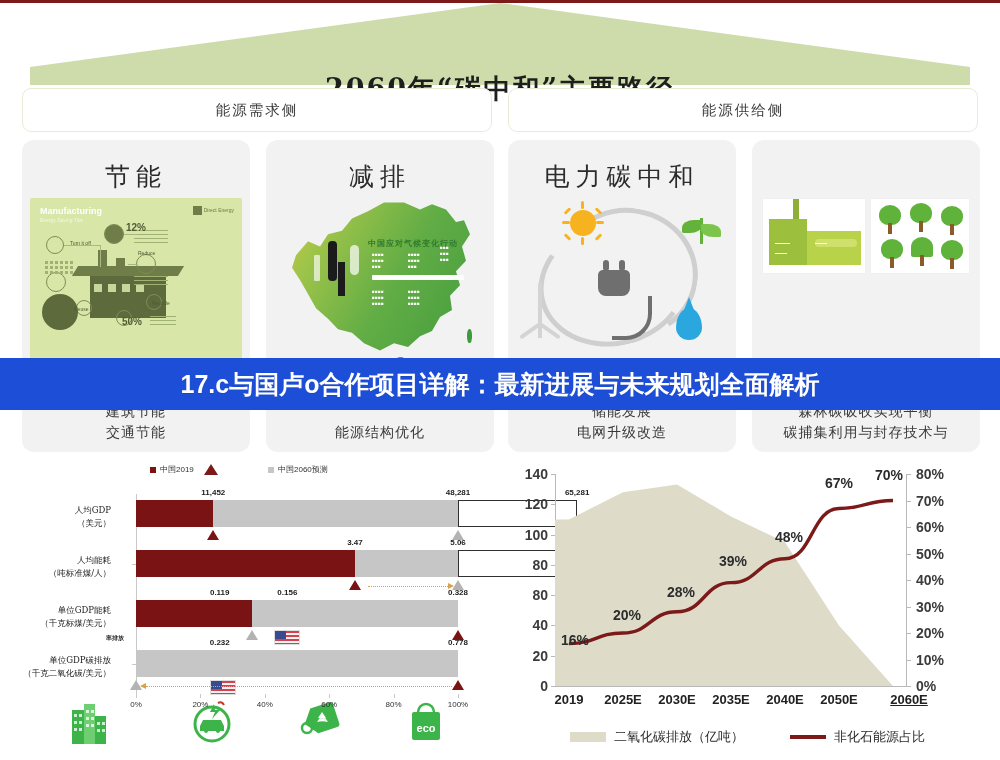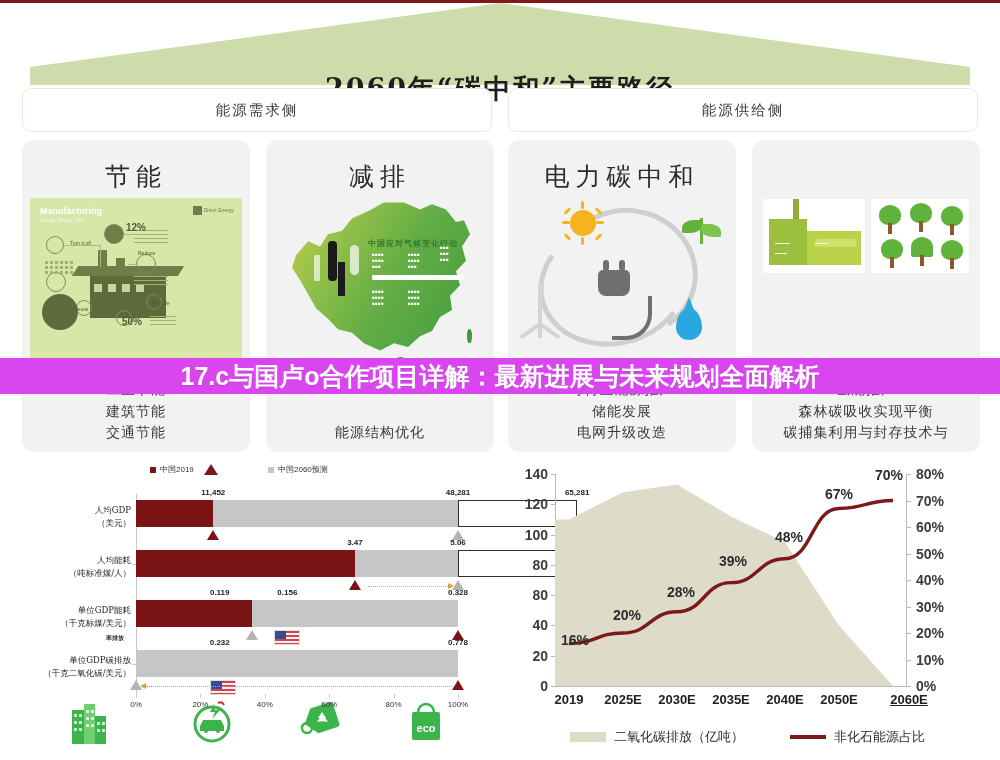--- a/index.html
+++ b/index.html
@@ -107,38 +107,38 @@
   .treeimg{ position:absolute; top:58px; right:10px; width:100px; height:76px; background:#fff; border:1px solid #f0f0f0;}
   .tree { position:absolute; width:26px; height:30px; }
   .tree .crown{ position:absolute; left:2px; top:0; width:22px; height:20px; background:#5fb23a; border-radius:50% 50% 44% 44%;}
   .tree .trunk{ position:absolute; left:11px; top:18px; width:4px; height:11px; background:#8a5a2b;}
 
   
   .iconstrip { position:absolute; bottom:10px; left:0; right:0; height:54px; }
   .gicon { position:absolute; }
 
   
-  .banner { position:absolute; top:358px; left:0; width:1000px; height:36px;
-     background:#d946ef; display:flex; align-items:center; justify-content:center; z-index:40; }
+  .banner { position:absolute; top:358px; left:0; width:1000px; height:52px;
+     background:#1d4ed8; display:flex; align-items:center; justify-content:center; z-index:40; }
   .banner span { font-size:25px; font-weight:700; color:#ffffff; letter-spacing:0px;
      text-shadow:0 1px 0 rgba(0,0,0,.08); white-space:nowrap; }
 
   
   .chartL { position:absolute; left:18px; top:458px; width:480px; height:290px; }
   .chartR { position:absolute; left:505px; top:458px; width:485px; height:290px; }
 
   .legendL { position:absolute; top:4px; left:0; width:100%; height:18px; }
   .lg-item { position:absolute; display:flex; align-items:center; gap:4px; font-size:8px; color:#333; }
   .sq { width:6px; height:6px; display:inline-block; }
   .tri-s { width:0;height:0;border-left:7px solid transparent;border-right:7px solid transparent;border-bottom:11px solid #7c1a1a;}
 
   .plotL { position:absolute; left:118px; top:36px; width:322px; height:200px; }
   .axisline { position:absolute; left:0; top:0; width:1px; height:200px; background:#c9c9c9; }
   .tickmark { position:absolute; width:4px; height:1px; background:#c9c9c9; left:-4px; }
-  .rowlbl { position:absolute; right:100%; margin-right:5px; text-align:right; width:96px;
+  .rowlbl { position:absolute; right:100%; margin-right:25px; text-align:right; width:96px;
       font-size:8.5px; color:#222; line-height:1.5; font-family:"DejaVu Serif",serif;}
   .bar { position:absolute; height:27px; }
   .bar.red   { background:#7a1313; }
   .bar.grey  { background:#c6c6c6; }
   .bar.white { background:#fff; border:1px solid #2f2f2f; }
   .vlabel { position:absolute; font-size:8px; font-weight:700; color:#1c1c1c; transform:translateX(-50%); white-space:nowrap;}
   .marker-red  { position:absolute; width:0;height:0;border-left:6px solid transparent;border-right:6px solid transparent;border-bottom:10px solid #7a1313; transform:translateX(-50%);}
   .marker-grey { position:absolute; width:0;height:0;border-left:6px solid transparent;border-right:6px solid transparent;border-bottom:10px solid #b3b3b3; transform:translateX(-50%);}
   .usflag { position:absolute; width:26px; height:15px; transform:translateX(-50%);
      background: repeating-linear-gradient(to bottom,#d4434b 0 2px,#f4f4f4 2px 4px); border:.5px solid #ddd;}
@@ -480,21 +480,21 @@
     <div class="axR" style="left:0;top:212px;width:100%;height:1px;"></div>
     <svg id="svgR" width="352" height="212" viewBox="0 0 352 212" style="position:absolute;left:0;top:0;">
         <polygon points="0,212 0,45.428571428571445 14,45.428571428571445 68,18.171428571428578 122,10.600000000000023 176,42.39999999999998 230,68.14285714285714 284,151.42857142857144 338,212 352,212" fill="#dedcc9"></polygon>
         <path d="M14,169.6 C41,169.6 41,159 68,159 C95,159 95,137.8 122,137.8 C149,137.8 149,108.65 176,108.65 C203,108.65 203,84.80000000000001 230,84.80000000000001 C257,84.80000000000001 257,34.44999999999999 284,34.44999999999999 C311,34.44999999999999 311,26.5 338,26.5" stroke="#7c1a1a" stroke-width="3.4" fill="none"></path>
       </svg>
   <div class="dlbl" style="left: 20px; top: 157.6px;">16%</div>
       <div class="dlbl" style="left: 72px; top: 133px;">20%</div>
       <div class="dlbl" style="left: 126px; top: 109.8px;">28%</div>
       <div class="dlbl" style="left: 178px; top: 78.65px;">39%</div>
       <div class="dlbl" style="left: 234px; top: 54.8px;">48%</div>
-      <div class="dlbl" style="left: 284px; top: 12px;">67%</div>
+      <div class="dlbl" style="left: 284px; top: 1px;">67%</div>
       <div class="dlbl" style="left: 334px; top: -7.5px;">70%</div>
       <div class="ylblR" style="top: 212px;">0</div>
       <div class="tkR" style="left: -4px; top: 212px;"></div>
       <div class="ylblR" style="top: 181.714px;">20</div>
       <div class="tkR" style="left: -4px; top: 181.714px;"></div>
       <div class="ylblR" style="top: 151.429px;">40</div>
       <div class="tkR" style="left: -4px; top: 151.429px;"></div>
       <div class="ylblR" style="top: 121.143px;">80</div>
       <div class="tkR" style="left: -4px; top: 121.143px;"></div>
       <div class="ylblR" style="top: 90.8571px;">80</div>

